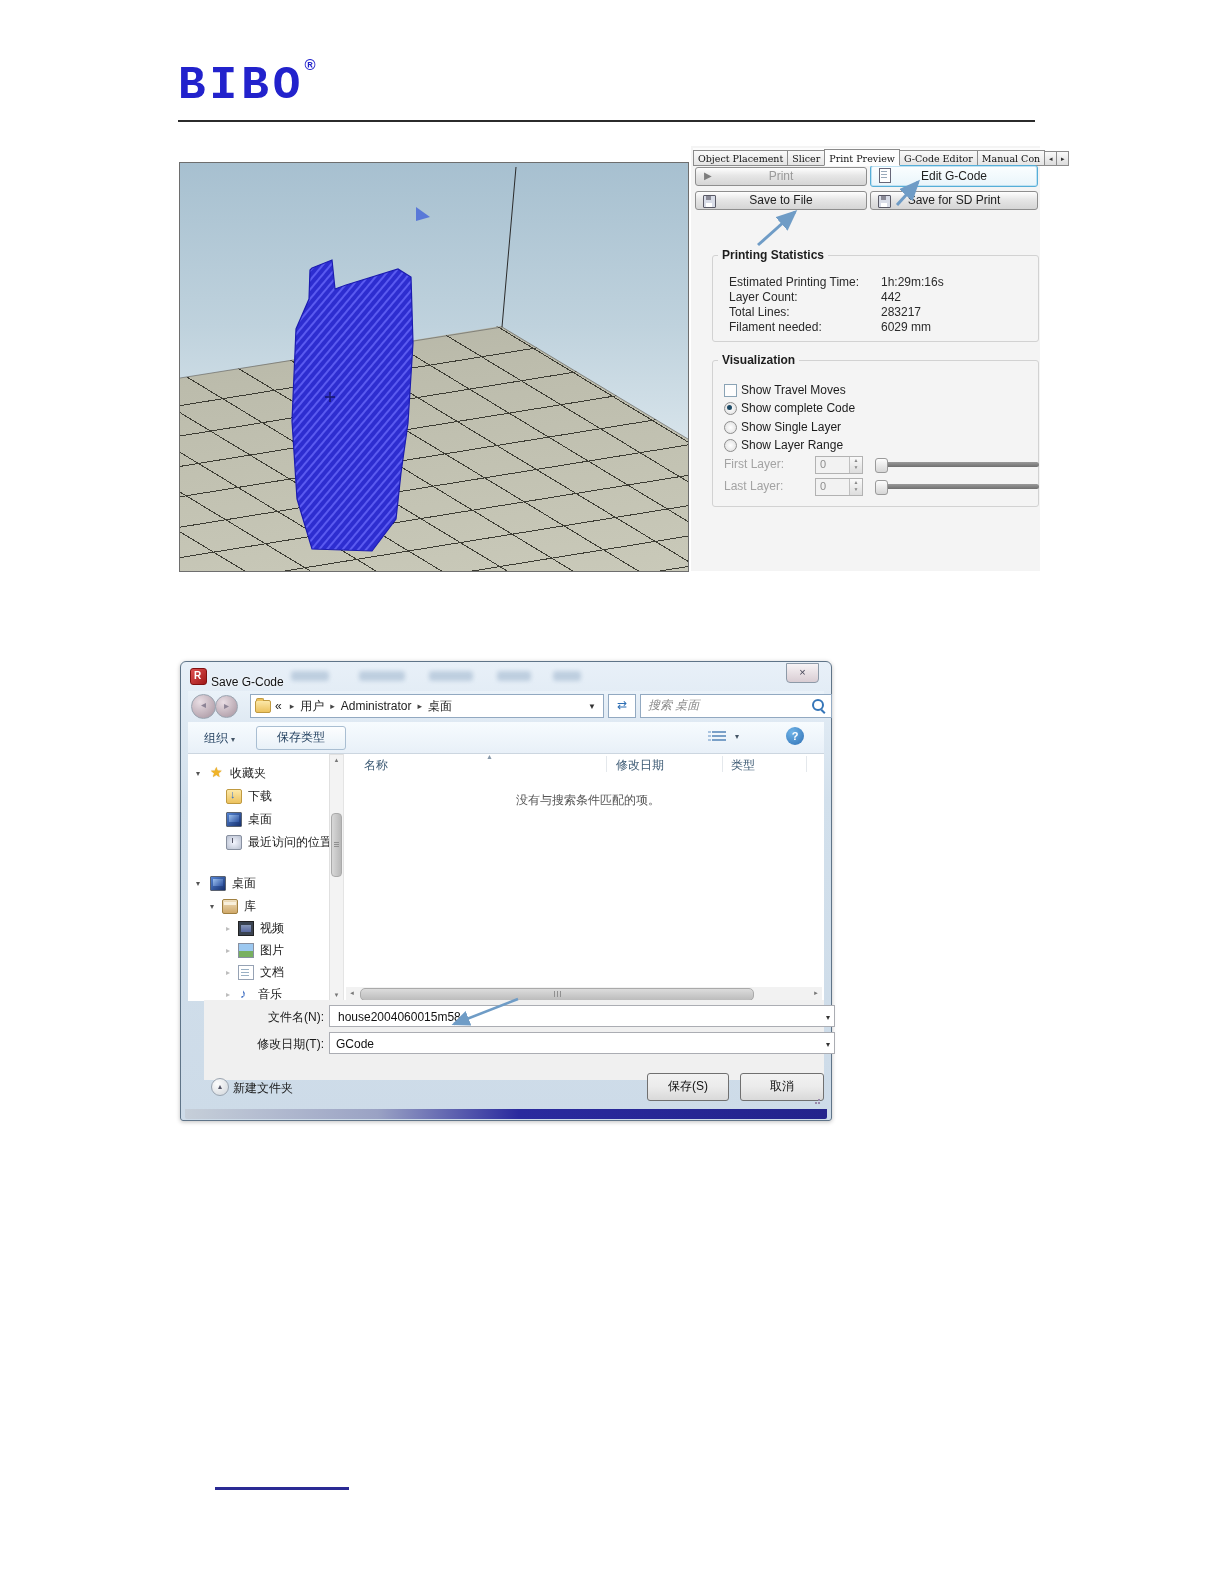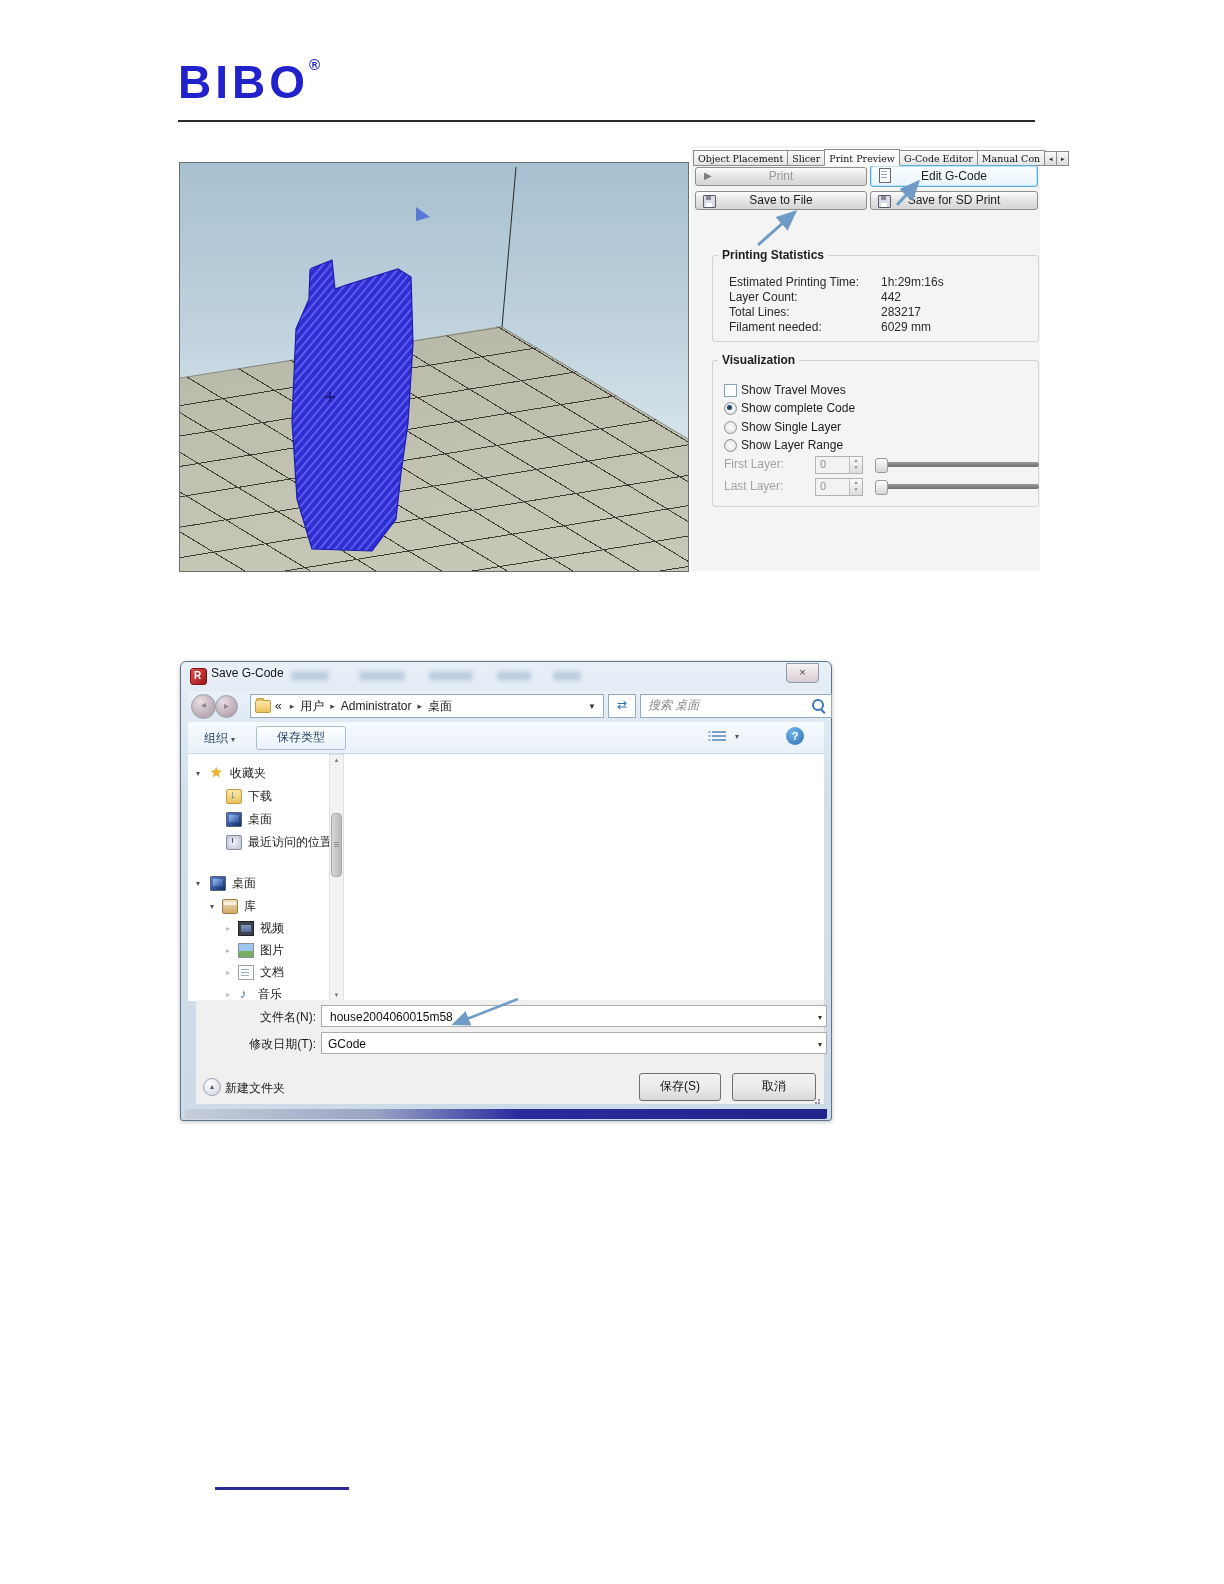--- a/index.html
+++ b/index.html
@@ -1,21 +1,21 @@
 <!DOCTYPE html>
 <html><head>
 <meta charset="utf-8">
 <style>
   html,body{margin:0;padding:0}
   body{width:1224px;height:1584px;background:#ffffff;position:relative;
        font-family:"Liberation Sans",sans-serif;overflow:hidden}
   .abs{position:absolute}
 
   
-  #logoText{font-family:Liberation Sans, sans-serif;font-weight:800;font-size:46px;
+  #logoText{font-family:Liberation Mono, monospace;font-weight:800;font-size:46px;
             color:#2222cc;letter-spacing:4px;line-height:1}
   #logoReg{font-size:15px;color:#2222cc;vertical-align:28px;font-weight:bold}
   #headRule{left:178px;top:120px;width:857px;height:2px;background:#2b2b2b}
 
   
   #shot1{left:178px;top:146px;width:862px;height:427px;background:#fff}
   #viewport{position:absolute;left:1px;top:16px;width:508px;height:408px;
             border:1px solid #6e6e6e;overflow:hidden;
             background:linear-gradient(180deg,#a7c0d0 0%,#bfd2dd 40%,#dde8ee 75%,#e9eff3 100%)}
   #floor{position:absolute;left:0;top:0;width:508px;height:408px;
@@ -74,21 +74,21 @@
   .slider{position:absolute;left:151px;top:0;width:164px;height:15px}
   .slider .track{position:absolute;left:10px;right:0;top:5px;height:5px;border-radius:3px;
         background:linear-gradient(#9a9a9a,#6f6f6f)}
   .slider .thumb{position:absolute;left:0;top:1px;width:11px;height:13px;border-radius:3px;
         border:1px solid #9a9a9a;background:linear-gradient(#fdfdfd,#d6d6d6)}
   .annot{position:absolute;left:0;top:0;pointer-events:none}
 
   
   #dlg{left:180px;top:661px;width:650px;height:458px;border:1px solid #5f7488;border-radius:6px 6px 3px 3px;
        background:linear-gradient(#e8f0f8,#d2e0ec 30%,#cddbe8);box-shadow:0 1px 4px rgba(0,0,0,.25)}
-  #dlgTitle{position:absolute;left:30px;top:4px;font-size:12px;color:#111;text-shadow:0 0 3px #fff}
+  #dlgTitle{position:absolute;left:30px;top:13px;font-size:12px;color:#111;text-shadow:0 0 3px #fff}
   #dlgIcon{position:absolute;left:9px;top:6px;width:15px;height:15px;border-radius:3px;
            background:linear-gradient(135deg,#e05050,#a01818);border:1px solid #801010}
   #dlgIcon::before{content:"R";position:absolute;left:3px;top:1px;font-size:10px;font-weight:bold;color:#fff}
   .ghost{position:absolute;top:9px;height:10px;border-radius:3px;background:#9db4cc;filter:blur(2px);opacity:.55}
   #dlgClose{position:absolute;right:12px;top:1px;width:31px;height:18px;border:1px solid #8d9aa8;
             border-radius:0 0 4px 4px;background:linear-gradient(#f7f3f5,#d9cdd3);
             text-align:center;font-size:11px;line-height:17px;color:#445}
   #navRow{position:absolute;left:7px;right:7px;top:29px;height:31px;
           background:linear-gradient(#eaf2f9,#dfe9f3)}
   .navcirc{position:absolute;top:3px;width:23px;height:23px;border-radius:50%;border:1px solid #9aa4b0;
@@ -172,21 +172,21 @@
   .colsep{position:absolute;top:2px;height:16px;width:1px;background:#e4e8ec}
   #sortCaret{position:absolute;left:142px;top:-1px;font-size:7px;color:#8899aa}
   #emptyMsg{position:absolute;left:172px;top:38px;font-size:12px;color:#555}
   #hScroll{position:absolute;left:2px;right:2px;bottom:1px;height:13px;background:#f2f2f2}
   .hs-arrow{position:absolute;top:0;width:12px;height:13px;font-size:6px;color:#777;text-align:center;line-height:13px}
   #hThumb{position:absolute;left:14px;top:1px;width:392px;height:11px;border-radius:5px;
           background:linear-gradient(#dcdcdc,#bcbcbc);border:1px solid #aaa}
   #hThumb::after{content:"";position:absolute;left:50%;top:2px;width:1px;height:6px;background:#909090;
           box-shadow:3px 0 #909090,-3px 0 #909090}
 
-  #footerArea{position:absolute;left:15px;right:7px;top:338px;height:104px;background:#f0f0f0}
+  #footerArea{position:absolute;left:23px;right:7px;top:338px;height:80px;background:#f0f0f0}
   .frow-label{position:absolute;width:120px;text-align:right;font-size:12px;color:#1a1a1a}
   .combo{position:absolute;left:125px;width:506px;height:22px;background:#fff;border:1px solid #abadb3;box-sizing:border-box}
   .combo input{position:absolute;left:6px;top:3px;width:470px;border:none;outline:none;font-size:12px;color:#111;
           background:transparent;font-family:"Liberation Sans",sans-serif}
   .combo .cval{position:absolute;left:6px;top:4px;font-size:12px;color:#111}
   .combo .dd{position:absolute;right:4px;top:7px;font-size:8px;color:#333}
   #hideBtn{position:absolute;left:7px;top:78px;width:16px;height:16px;border-radius:50%;border:1px solid #9aa4b0;
            background:radial-gradient(circle at 35% 30%,#fdfdfd,#cfd4da);text-align:center;font-size:8px;
            line-height:15px;color:#556}
   #hideLbl{position:absolute;left:29px;top:80px;font-size:12px;color:#1a1a1a}
@@ -418,20 +418,35 @@
         <span>音乐</span>
       </div>
     </div>
 
     <div id="sideScroll">
       <span class="sb-arrow" style="top:2px">▲</span>
       <span id="sideThumb"></span>
       <span class="sb-arrow" style="bottom:2px">▼</span>
     </div>
 
+    <div id="fileList">
+      <span class="colhead" style="left:20px">名称</span>
+      <span id="sortCaret">▲</span>
+      <span class="colhead" style="left:272px">修改日期</span>
+      <span class="colhead" style="left:387px">类型</span>
+      <span class="colsep" style="left:262px"></span>
+      <span class="colsep" style="left:378px"></span>
+      <span class="colsep" style="left:462px"></span>
+      <span id="emptyMsg">没有与搜索条件匹配的项。</span>
+      <div id="hScroll">
+        <span class="hs-arrow" style="left:0">◄</span>
+        <span id="hThumb"></span>
+        <span class="hs-arrow" style="right:0">►</span>
+      </div>
+    </div>
   </div>
 
   <div id="footerArea">
     <span class="frow-label" style="left:0;top:9px">文件名(N):</span>
     <div class="combo" style="top:5px">
       <input type="text" value="house2004060015m58" style="">
       <span class="dd">▾</span>
     </div>
     <span class="frow-label" style="left:0;top:36px">修改日期(T):</span>
     <div class="combo" style="top:32px">

